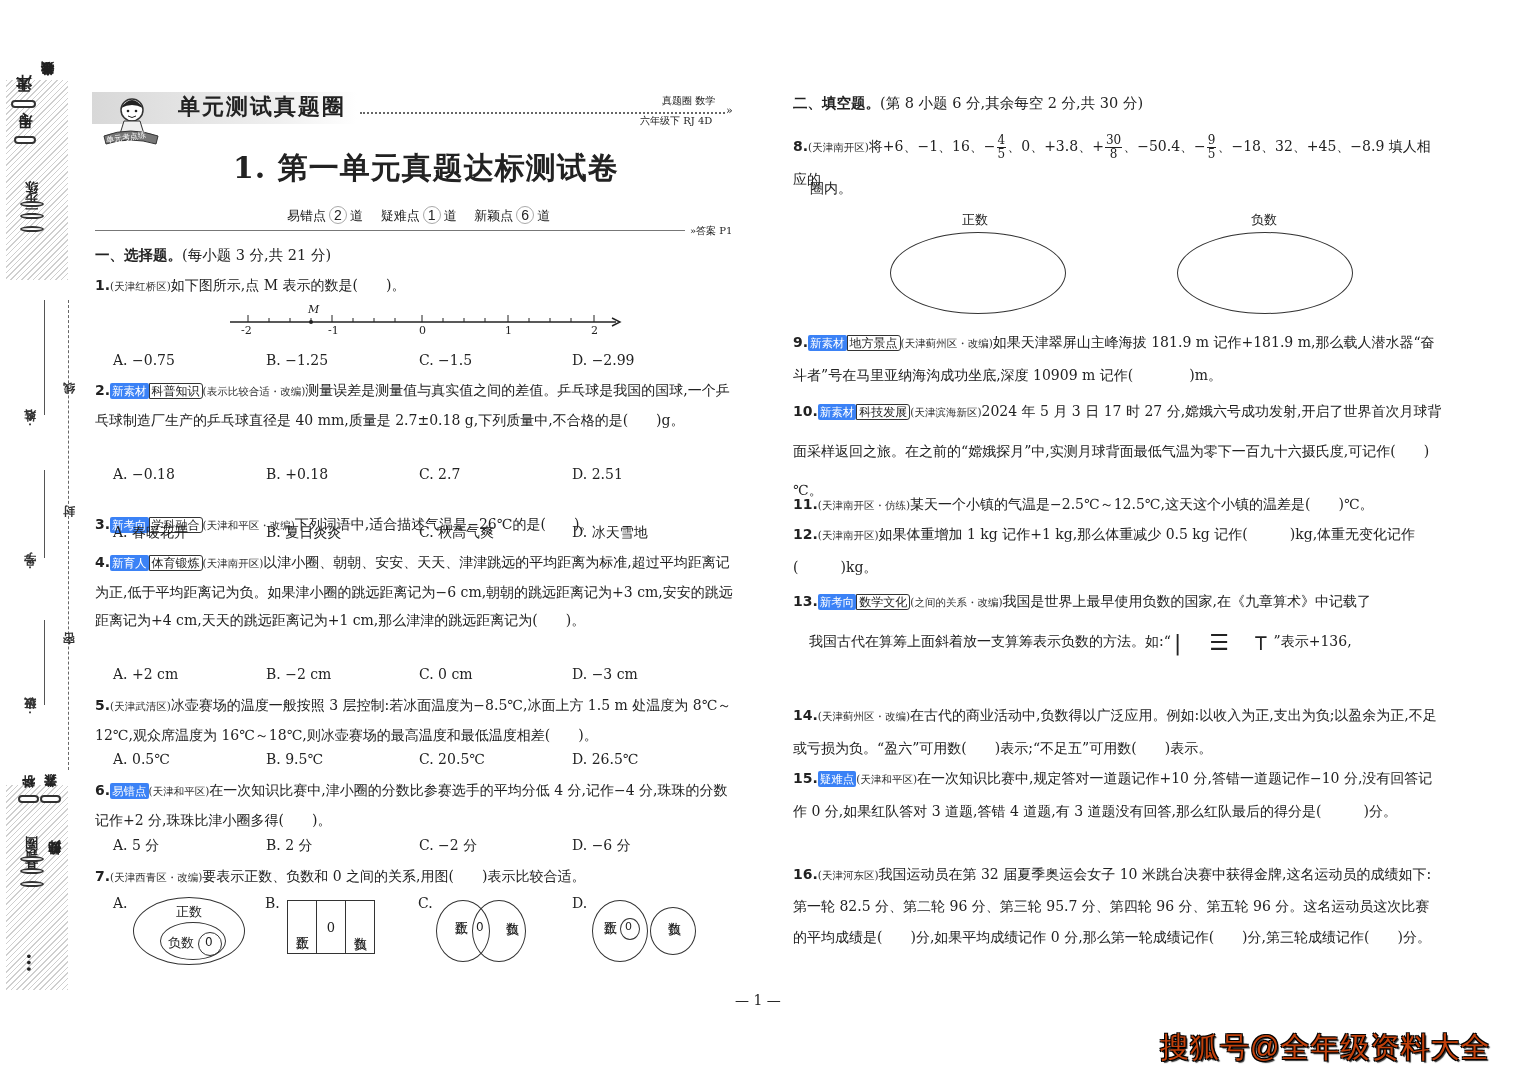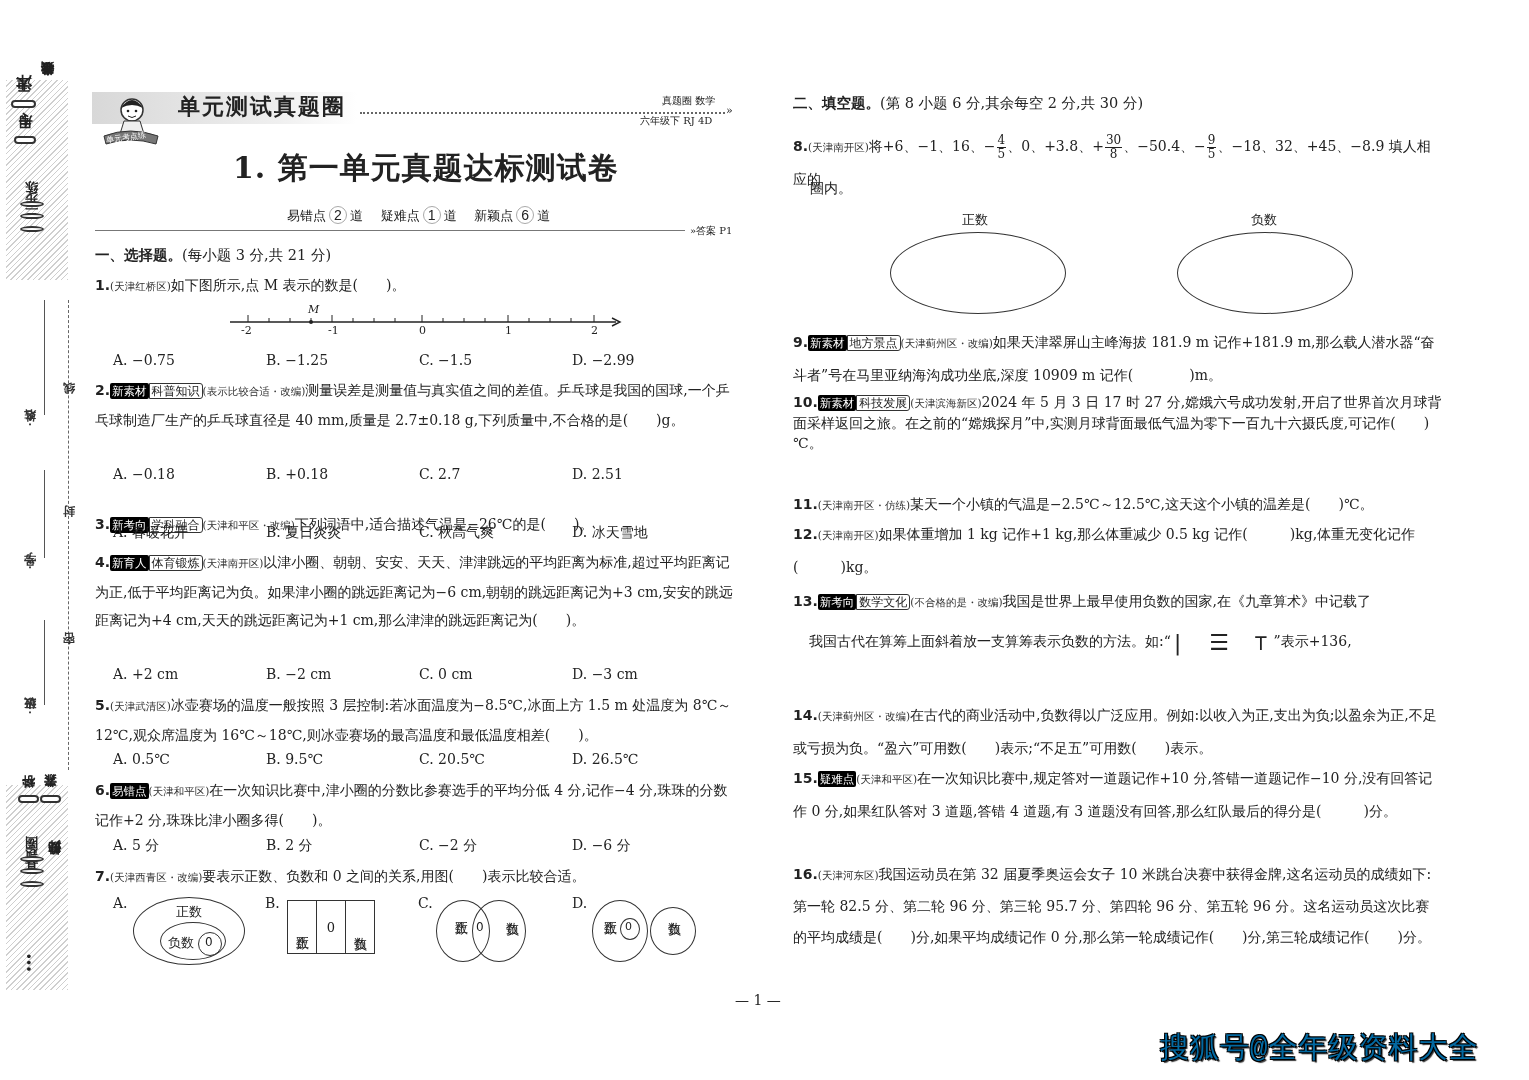--- a/index.html
+++ b/index.html
@@ -41,35 +41,35 @@
   .stats .gap { display:inline-block; width: 14px; }
   .rule { left: 95px; top: 230px; width: 590px; border-top: 1px solid #777; }
   .answer-ref { left: 690px; top: 224px; font-size: 10px; }
 
   
   .sec-head { font-size: 14.5px; }
   .sec-head b { font-family: "DejaVu Sans", sans-serif; }
   .q { font-size: 14px; line-height: 28.5px; width: 640px; }
   .q .n { font-weight: bold; font-family: "DejaVu Sans", sans-serif; }
   .q .src { font-size: 10.5px; color: #333; }
-  .tag-dark { background: #000000; color: #fff; font-size: 11.5px; padding: 1px 2px; font-family: "DejaVu Sans", sans-serif; border-radius: 2px;}
+  .tag-dark { background: #3b82f6; color: #fff; font-size: 11.5px; padding: 1px 2px; font-family: "DejaVu Sans", sans-serif; border-radius: 2px;}
   .tag-light { border: 1px solid #333; font-size: 12px; padding: 0 2px; font-family: Liberation Sans, sans-serif; border-radius: 0 3px 3px 0;}
   .opts { font-size: 14px; display: flex; width: 640px; }
   .opts span { width: 153px; }
   .cont { padding-left: 16px; display:block; }
 
   
   .frac { display: inline-flex; flex-direction: column; vertical-align: middle; text-align: center; font-size: 12px; line-height: 13px; margin: 0 1px; }
   .frac .top { border-bottom: 1px solid #222; padding: 0 1px; }
 
   .oval { border: 1.5px solid #333; border-radius: 50%; }
   .label-sm { font-size: 13px; font-family: "DejaVu Sans", sans-serif; }
   .page-num { left: 735px; top: 992px; font-size: 14px; }
   .watermark {
-    left: 1160px; top: 1028px; font-size: 29px; color: #0369a1; font-family: Liberation Mono, monospace;
+    left: 1160px; top: 1028px; font-size: 29px; color: #c2410c; font-family: Liberation Sans, sans-serif;
     text-shadow: 1px 1px 0 #000, -1px -1px 0 #000, 1px -1px 0 #000, -1px 1px 0 #000, 2px 2px 1px #333;
     letter-spacing: 1px;
   }
   .rod { font-family: "DejaVu Sans Mono", monospace; font-size: 22px; letter-spacing: 6px; vertical-align: middle; }
 </style>
 </head>
 <body>
 
 <div class="abs hatch strip-top">
   <div class="abs vtext" style="left:8px; top:20px; font-size:16px;">
@@ -290,34 +290,34 @@
 <div class="abs q" style="left:810px; top:174px; width:100px;">圈内。</div>
 <div class="abs label-sm" style="left:962px; top:211px;">正数</div>
 <div class="abs oval" style="left:890px; top:232px; width:174px; height:80px;"></div>
 <div class="abs label-sm" style="left:1251px; top:211px;">负数</div>
 <div class="abs oval" style="left:1177px; top:232px; width:174px; height:80px;"></div>
 
 <div class="abs q" style="left:793px; top:326px; width:650px; line-height:32px;">
   <span class="n">9.</span><span class="tag-dark">新素材</span><span class="tag-light">地方景点</span><span class="src">(天津蓟州区・改编)</span><span>如果天津翠屏山主峰海拔 181.9 m 记作+181.9 m,那么载人潜水器“奋斗者”号在马里亚纳海沟成功坐底,深度 10909 m 记作(　　　　)m。</span>
 </div>
 
-<div class="abs q" style="left:793px; top:392px; width:650px; line-height:20px;">
+<div class="abs q" style="left:793px; top:392px; width:650px; line-height:39px;">
   <span class="n">10.</span><span class="tag-dark">新素材</span><span class="tag-light">科技发展</span><span class="src">(天津滨海新区)</span><span>2024 年 5 月 3 日 17 时 27 分,嫦娥六号成功发射,开启了世界首次月球背面采样返回之旅。在之前的“嫦娥探月”中,实测月球背面最低气温为零下一百九十六摄氏度,可记作(　　)℃。</span>
 </div>
 
 <div class="abs q" style="left:793px; top:488px; width:650px; line-height:32px;">
   <span class="n">11.</span><span class="src">(天津南开区・仿练)</span><span>某天一个小镇的气温是−2.5℃～12.5℃,这天这个小镇的温差是(　　)℃。</span>
 </div>
 
 <div class="abs q" style="left:793px; top:518px; width:650px; line-height:32px;">
   <span class="n">12.</span><span class="src">(天津南开区)</span><span>如果体重增加 1 kg 记作+1 kg,那么体重减少 0.5 kg 记作(　　　)kg,体重无变化记作(　　　)kg。</span>
 </div>
 
 <div class="abs q" style="left:793px; top:582px; width:650px; line-height:39px;">
-  <span class="n">13.</span><span class="tag-dark">新考向</span><span class="tag-light">数学文化</span><span class="src">(不合格的是・改编)</span><span>我国是世界上最早使用负数的国家,在《九章算术》中记载了</span>
+  <span class="n">13.</span><span class="tag-dark">新考向</span><span class="tag-light">数学文化</span><span class="src">(之间的关系・改编)</span><span>我国是世界上最早使用负数的国家,在《九章算术》中记载了</span>
   <span class="cont"><span>我国古代在算筹上面斜着放一支算筹表示负数的方法。如:“</span><span class="rod">| ☰ ⊤</span><span>”表示+136,</span></span>
 </div>
 
 <div class="abs q" style="left:793px; top:699px; width:650px; line-height:32px;">
   <span class="n">14.</span><span class="src">(天津蓟州区・改编)</span><span>在古代的商业活动中,负数得以广泛应用。例如:以收入为正,支出为负;以盈余为正,不足或亏损为负。“盈六”可用数(　　)表示;“不足五”可用数(　　)表示。</span>
 </div>
 
 <div class="abs q" style="left:793px; top:762px; width:650px; line-height:32px;">
   <span class="n">15.</span><span class="tag-dark">疑难点</span><span class="src">(天津和平区)</span><span>在一次知识比赛中,规定答对一道题记作+10 分,答错一道题记作−10 分,没有回答记作 0 分,如果红队答对 3 道题,答错 4 道题,有 3 道题没有回答,那么红队最后的得分是(　　　)分。</span>
 </div>

